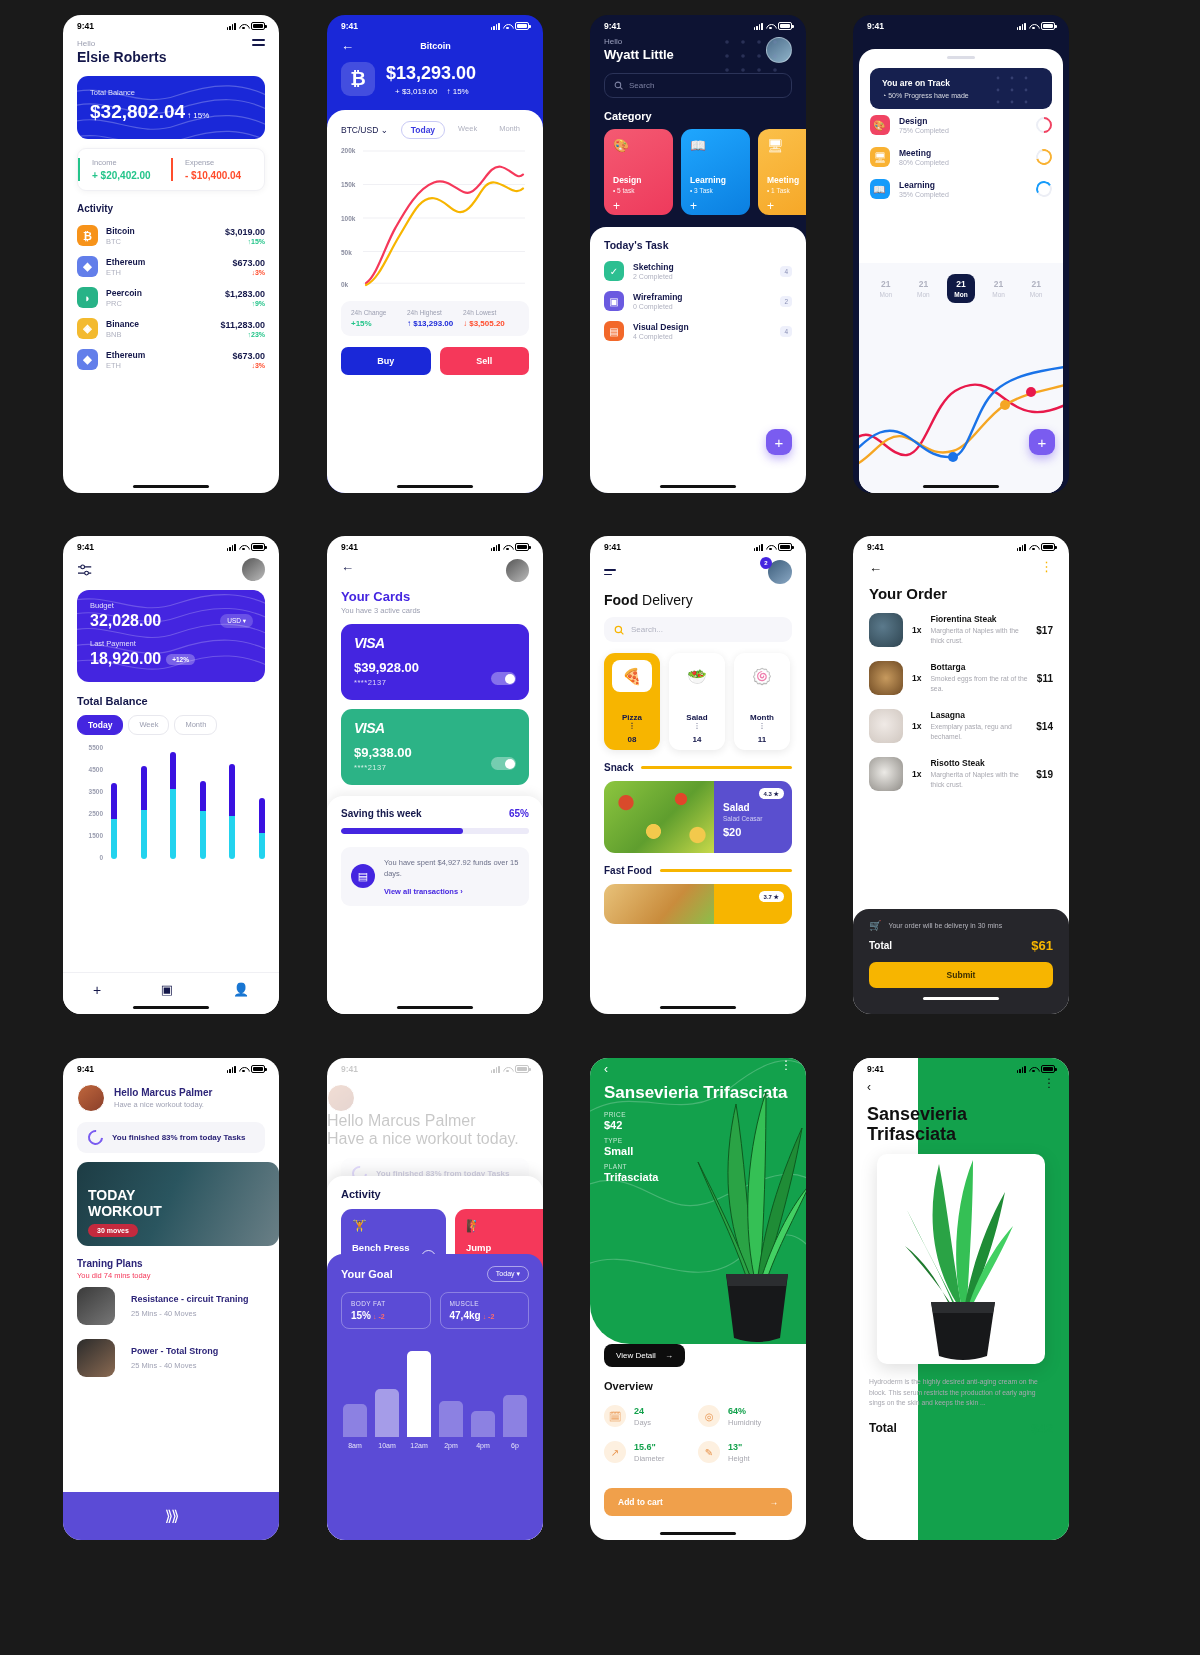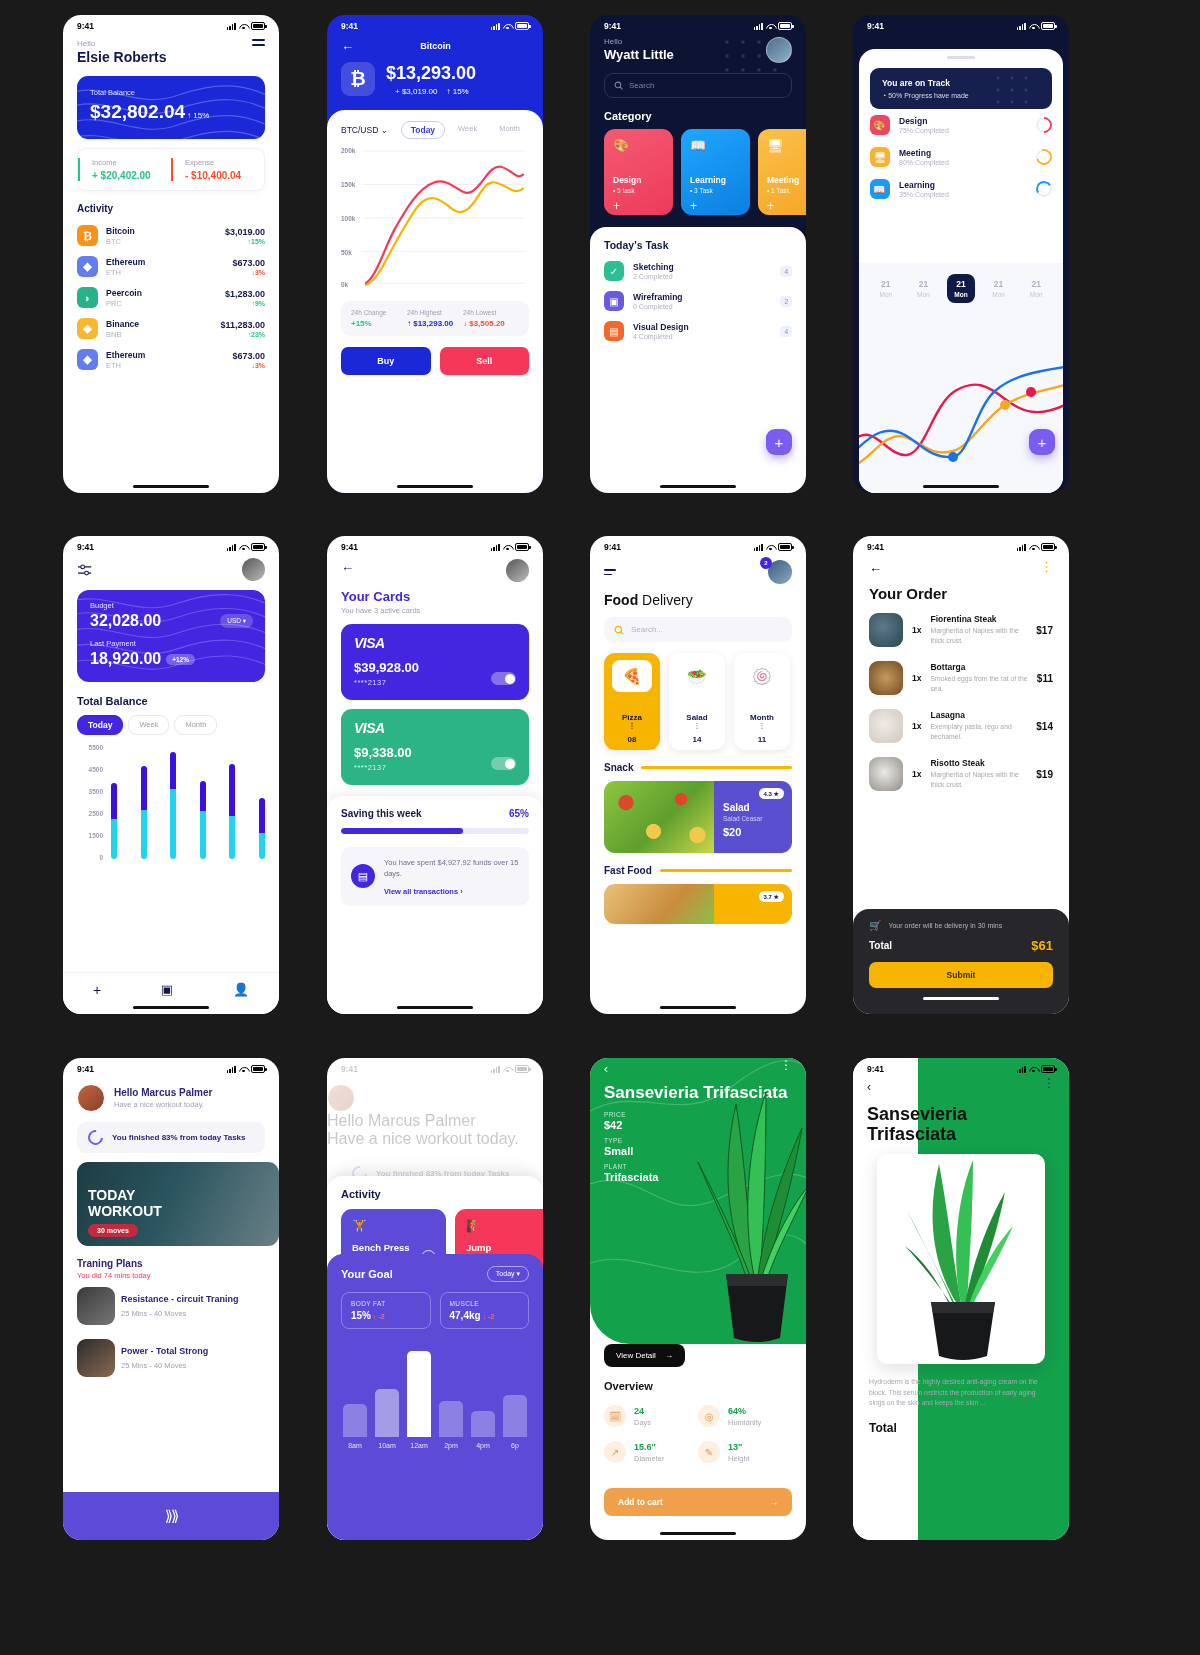--- a/index.html
+++ b/index.html
@@ -247,21 +247,21 @@
   .spin{width:15px;height:15px;border-radius:50%;border:2.6px solid #7a5cf0;
     border-right-color:transparent;transform:rotate(-40deg);}
   .fintxt{font-size:8px;font-weight:bold;color:#2c2478;}
   .wkcard{margin:9px 0 0 14px;height:84px;border-radius:11px;position:relative;overflow:hidden;
     background:linear-gradient(115deg,#1d3c44,#2a555f 45%,#6a7f86);}
   .wkttl{position:absolute;left:11px;top:26px;color:#fff;font-size:14px;font-weight:bold;line-height:1.12;}
   .wkbadge{position:absolute;left:11px;bottom:9px;background:#c42a3e;color:#fff;font-size:7px;
     font-weight:bold;border-radius:9px;padding:3px 9px;}
   .s9 .tp{font-size:10px;font-weight:bold;color:#2c2478;margin:12px 14px 0;}
   .s9 .tps{font-size:7.5px;color:#f5385a;margin:2px 14px 0;}
-  .plrow{display:flex;gap:6px;align-items:center;padding:7px 14px;}
+  .plrow{display:flex;gap:16px;align-items:center;padding:7px 14px;}
   .plthumb{width:38px;height:38px;border-radius:9px;flex:0 0 auto;}
   .pln{font-size:9px;font-weight:bold;color:#2c2478;line-height:1.25;}
   .pls{font-size:7.5px;color:#a0a2b4;margin-top:4px;}
   .nextbar{position:absolute;left:0;right:0;bottom:0;height:48px;background:#5b4bd6;
     display:flex;align-items:center;justify-content:center;color:#fff;font-size:15px;letter-spacing:-2px;}
   .s10 .dimcontent{opacity:.22;}
   .s10 .sheet{position:absolute;left:0;right:0;bottom:0;top:118px;background:#fff;
     border-radius:16px 16px 0 0;padding:12px 14px 0;box-shadow:0 -4px 14px rgba(0,0,0,.1);}
   .s10 h3{font-size:11px;font-weight:bold;color:#14174a;}
   .acts{display:flex;gap:9px;margin-top:9px;}

